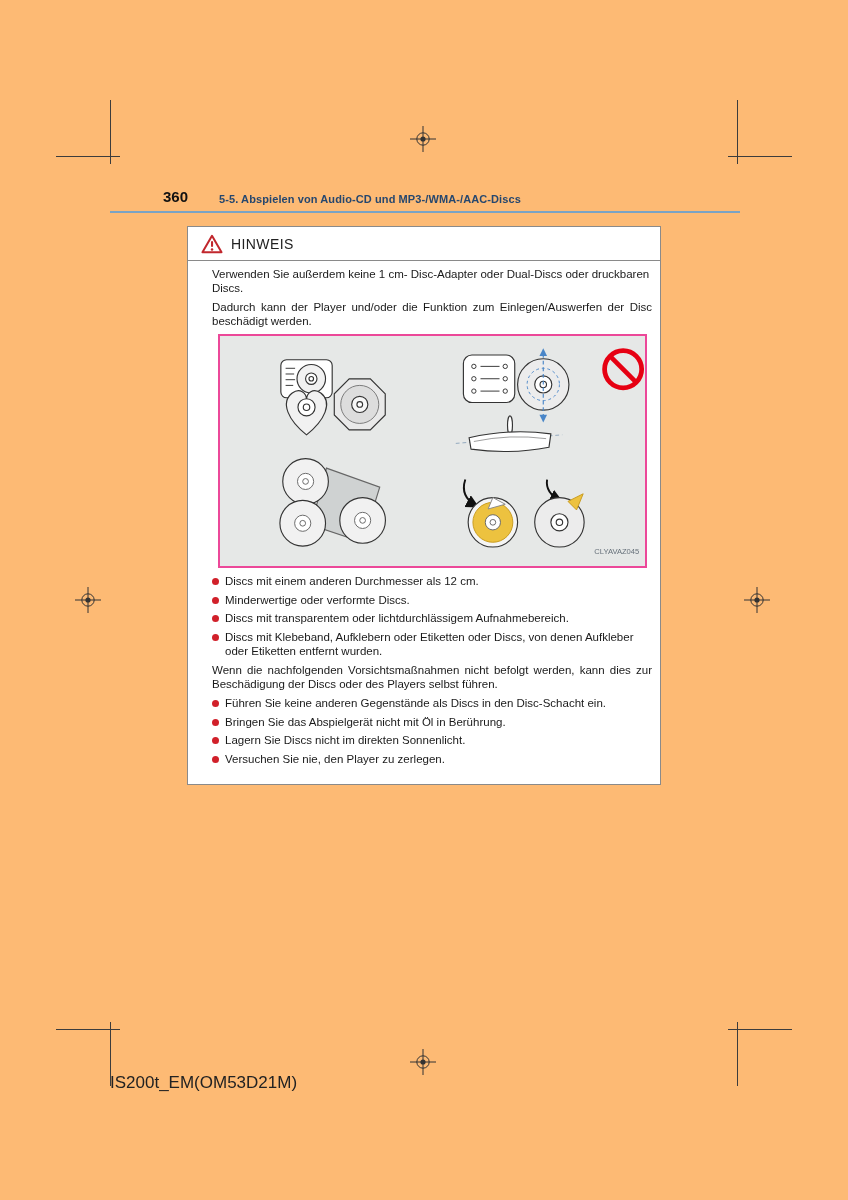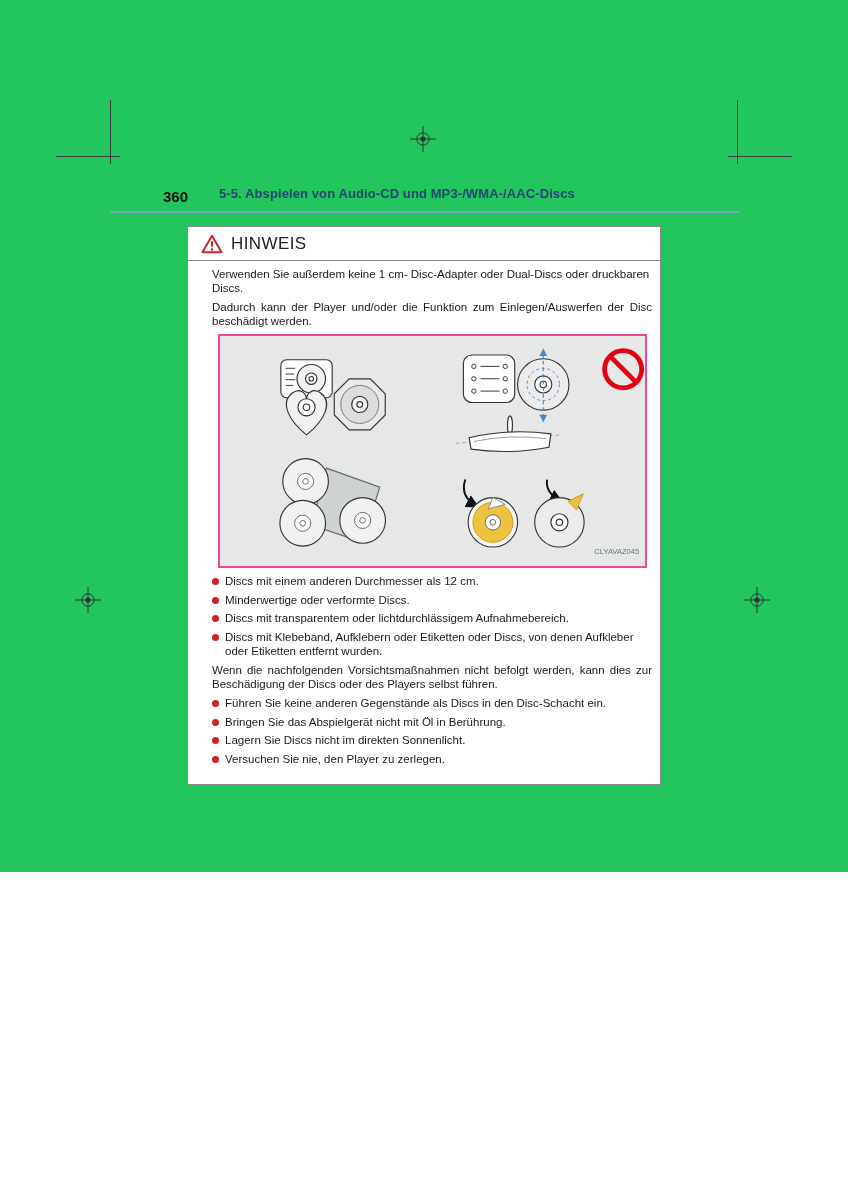--- a/index.html
+++ b/index.html
@@ -1,36 +1,36 @@
 <!DOCTYPE html>
 <html><head>
 <meta charset="utf-8">
 <style>
   html,body{margin:0;padding:0;background:#ffffff;}
   .page{
-    position:relative;width:848px;height:872px;background:#22c55e;
+    position:relative;width:848px;height:1200px;background:#fdba74;
     font-family:"Liberation Sans", sans-serif;color:#1a1a1a;overflow:hidden;
   }
   
   .mark{position:absolute;background:#3c3c3c;}
   .regmark{position:absolute;}
   
   .page-number{position:absolute;left:163px;top:188px;font-size:15px;font-weight:bold;color:#111;}
-  .header-title{position:absolute;left:219px;top:186px;font-size:13px;font-weight:bold;color:#26476e;letter-spacing:.1px;}
+  .header-title{position:absolute;left:219px;top:193px;font-size:11px;font-weight:bold;color:#26476e;letter-spacing:.1px;}
   .header-rule{position:absolute;left:110px;top:211px;width:630px;height:2px;background:#7ba3c4;}
   
   .notice-box{
     position:absolute;left:187px;top:226px;width:474px;box-sizing:border-box;
     border:1px solid #8a8a8a;background:#fff;
   }
   .notice-header{
     display:flex;align-items:center;gap:8px;height:33px;
     padding-left:13px;border-bottom:1px solid #8a8a8a;
   }
-  .notice-title{font-size:17px;color:#222;letter-spacing:.4px;font-weight:500;}
+  .notice-title{font-size:14px;color:#222;letter-spacing:.4px;font-weight:500;}
   .notice-body{padding:7px 5px 12px 6px;font-size:11.5px;line-height:1.18;}
   .section-head{display:flex;align-items:flex-start;gap:5px;margin:2px 0 4px 0;font-weight:bold;}
   .square{width:8px;height:8px;background:#ea96a3;margin-top:2.5px;flex:none;}
   .para{margin:0 3px 6px 18px;}
   .just{text-align:justify;}
   .figure{
     margin:6px 8px 7px 24px;height:230px;background:#e6e8e7;border:2px solid #ec4899;
     position:relative;
   }
   .figure svg{display:block;width:100%;height:100%;}

